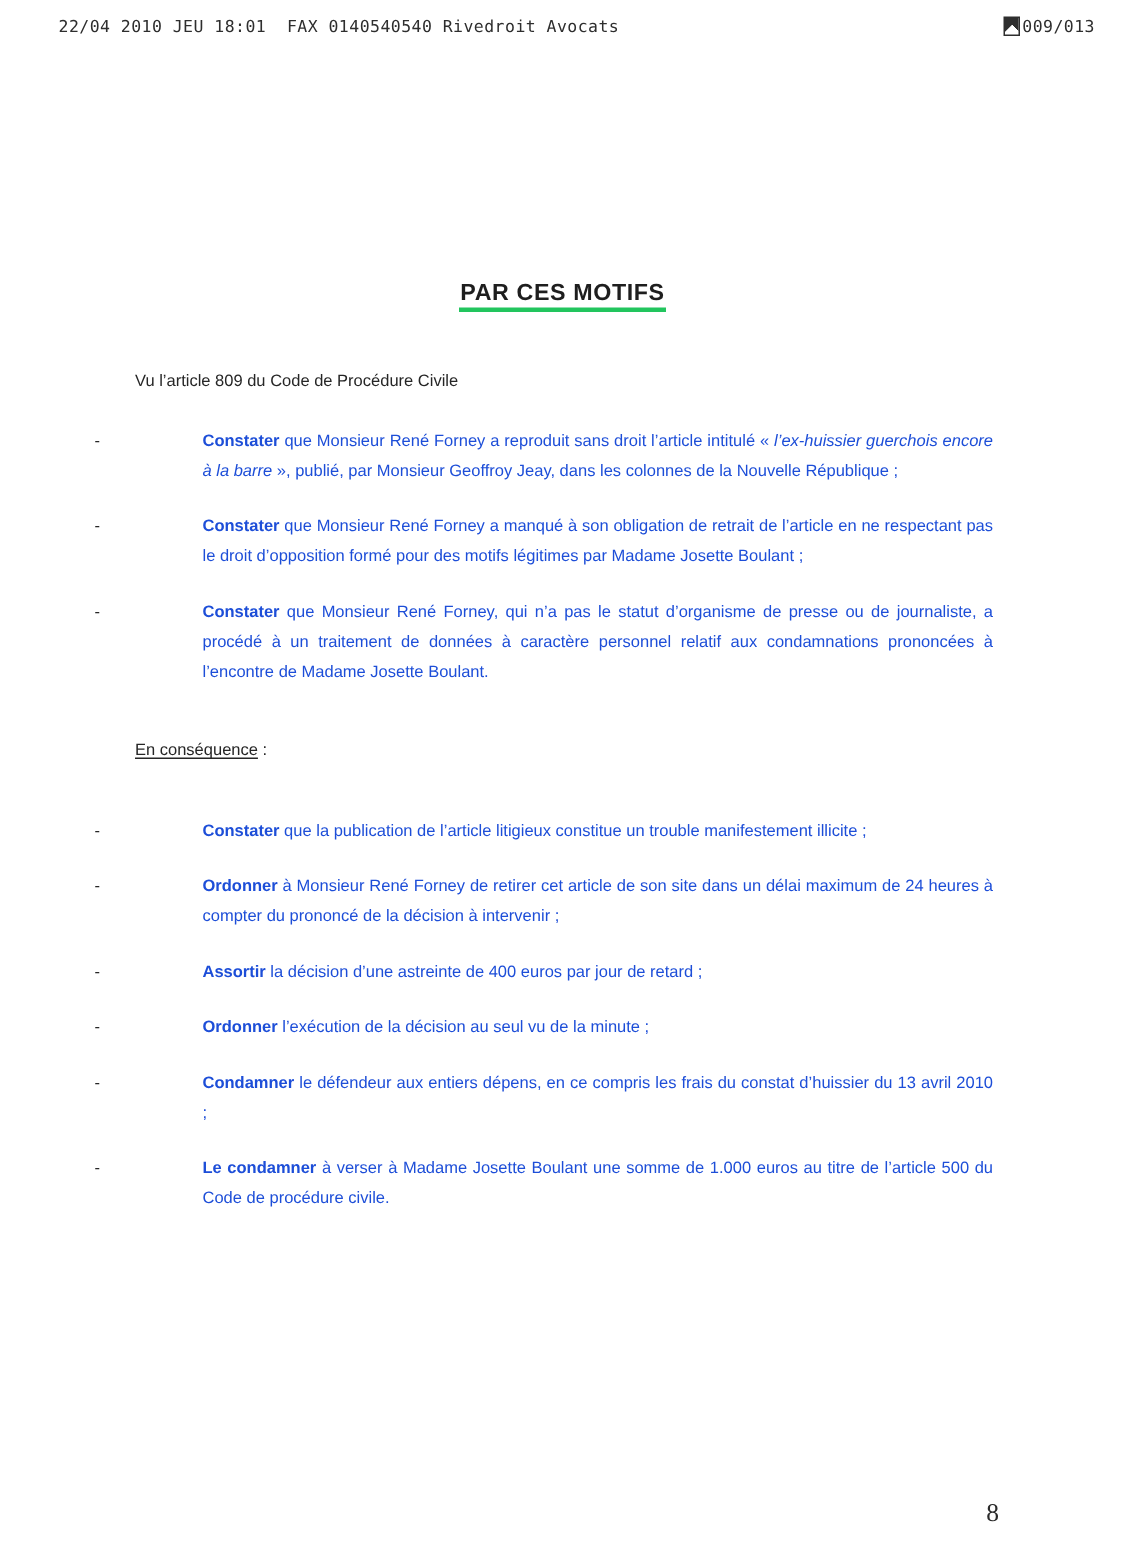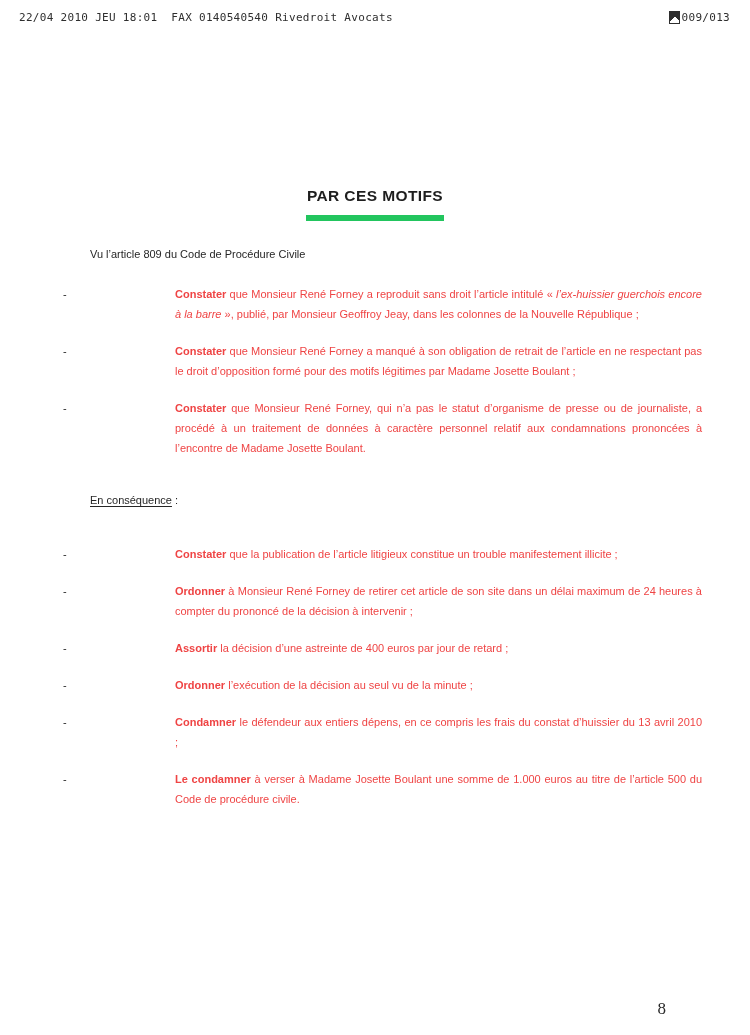--- a/index.html
+++ b/index.html
@@ -8,21 +8,21 @@
     height: 1035px;
     background: #ffffff;
     position: relative;
     overflow: hidden;
     font-family: "Liberation Sans", "DejaVu Sans", sans-serif;
     color: #232323;
     -webkit-font-smoothing: antialiased;
   }
   .fax-header {
     position: absolute;
-    top: 11px; left: 19px; right: 20px;
+    top: 11px; left: 39px; right: 20px;
     display: flex;
     justify-content: space-between;
     align-items: flex-start;
     font-family: "DejaVu Sans Mono", "Liberation Mono", monospace;
     font-size: 11px;
     letter-spacing: 0.3px;
     color: #2e2e2e;
     white-space: pre;
   }
   .fax-header-right { display: flex; align-items: center; gap: 1px; }
@@ -40,37 +40,36 @@
     margin: 0;
     padding-top: 186px;
     text-align: center;
     font-size: 15.5px;
     font-weight: 700;
     line-height: 20px;
     letter-spacing: 0.4px;
     color: #1e1e1e;
   }
   .title .u {
-    border-bottom: 6px solid #22c55e;
-    padding: 0 1px 11px 1px;
+    border-bottom: 3px solid #22c55e;
+    padding: 0 1px 1px 1px;
   }
   p { margin: 0; }
   .body-text { font-size: 11px; line-height: 20px; color: #262626; }
   .intro1 { margin: 38px 90px 0 90px; }
   .intro2 { margin: 16px 90px 0 90px; }
   .list { margin: 20px 0 0 63px; }
   .list2 { margin-top: 34px; }
   .list-item { display: flex; }
   .list-item + .list-item { margin-top: 17px; }
   .dash { width: 72px; flex: 0 0 72px; color: #262626; }
   .item-text {
     width: 527px;
     text-align: justify;
-    color: #ef4444;
-    margin-left: 40px;
+    color: #1d4ed8;
   }
   .b { font-weight: 700; }
   .i { font-style: italic; }
   .subheading { margin: 32px 90px 0 90px; }
   .subheading .u {
     text-decoration: underline;
     text-underline-offset: 2px;
   }
   .reserves {
     margin: 36px 90px 0 0;

